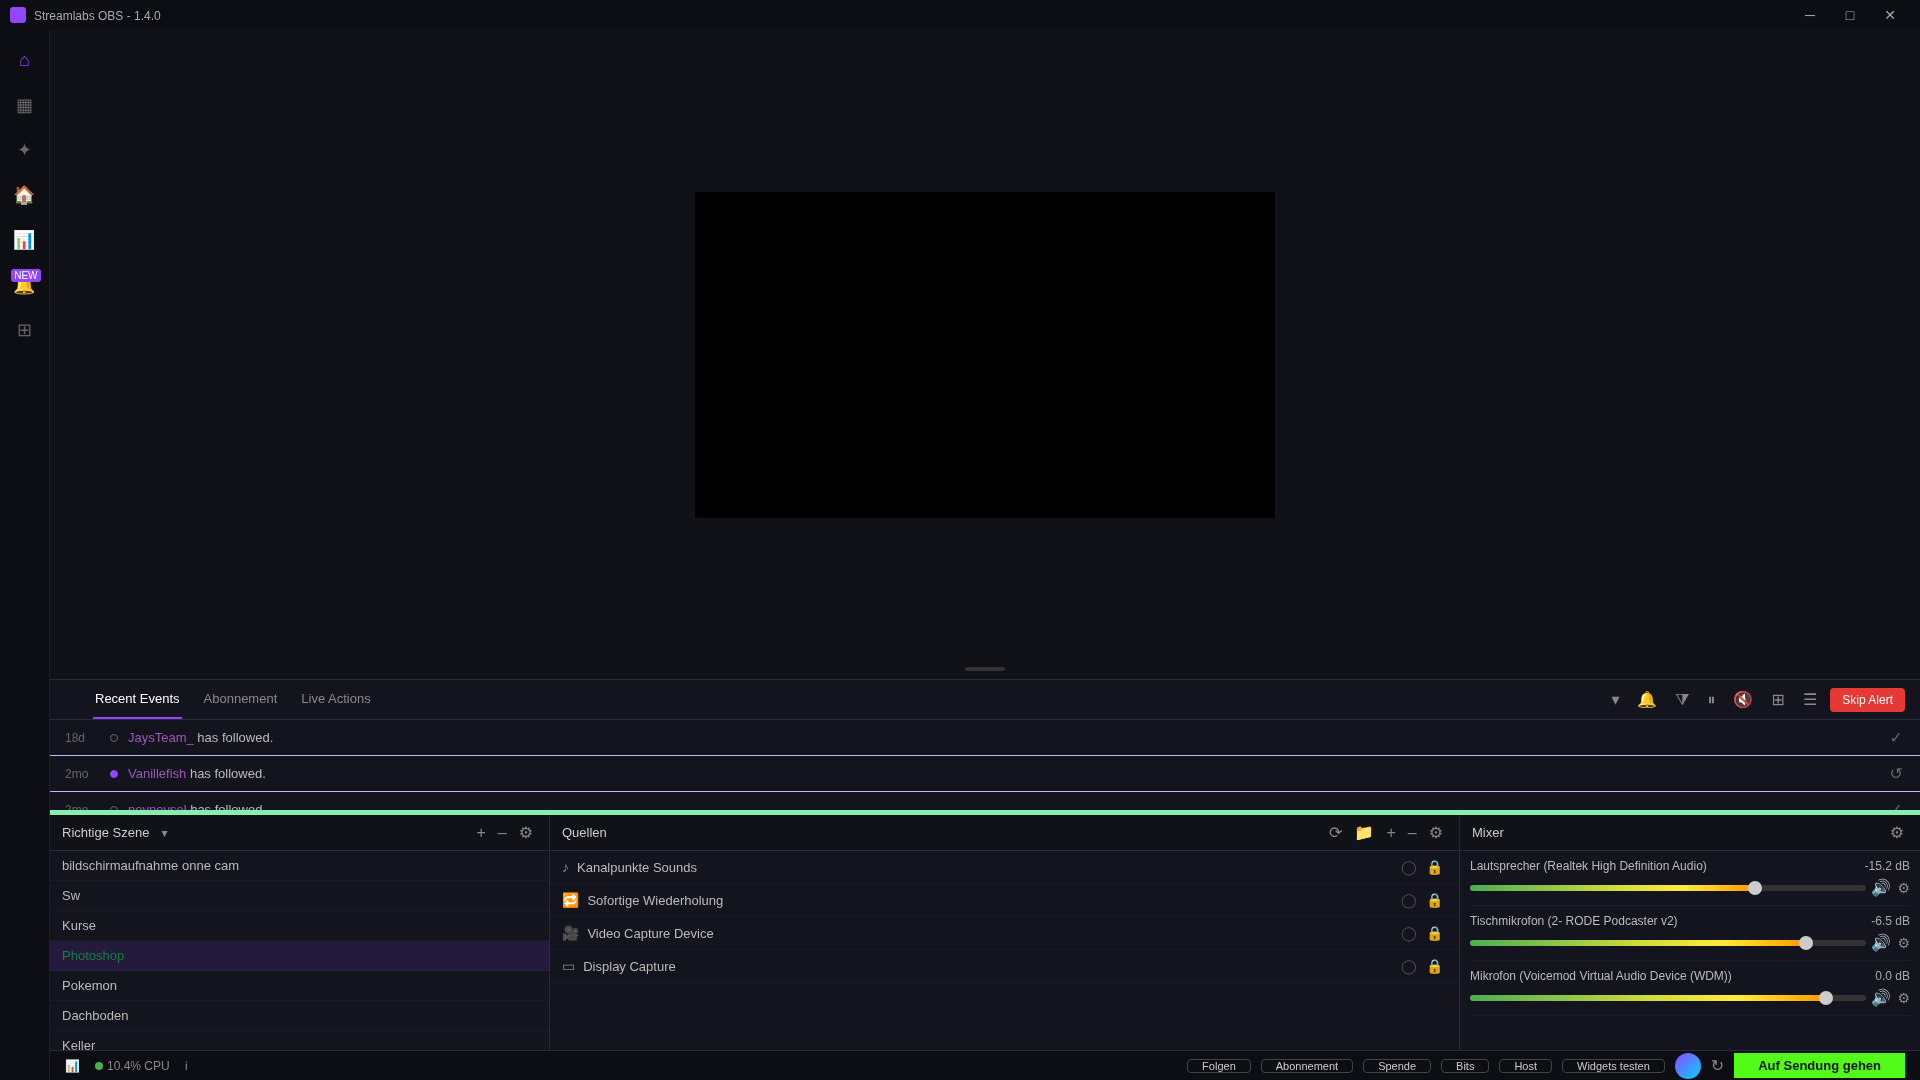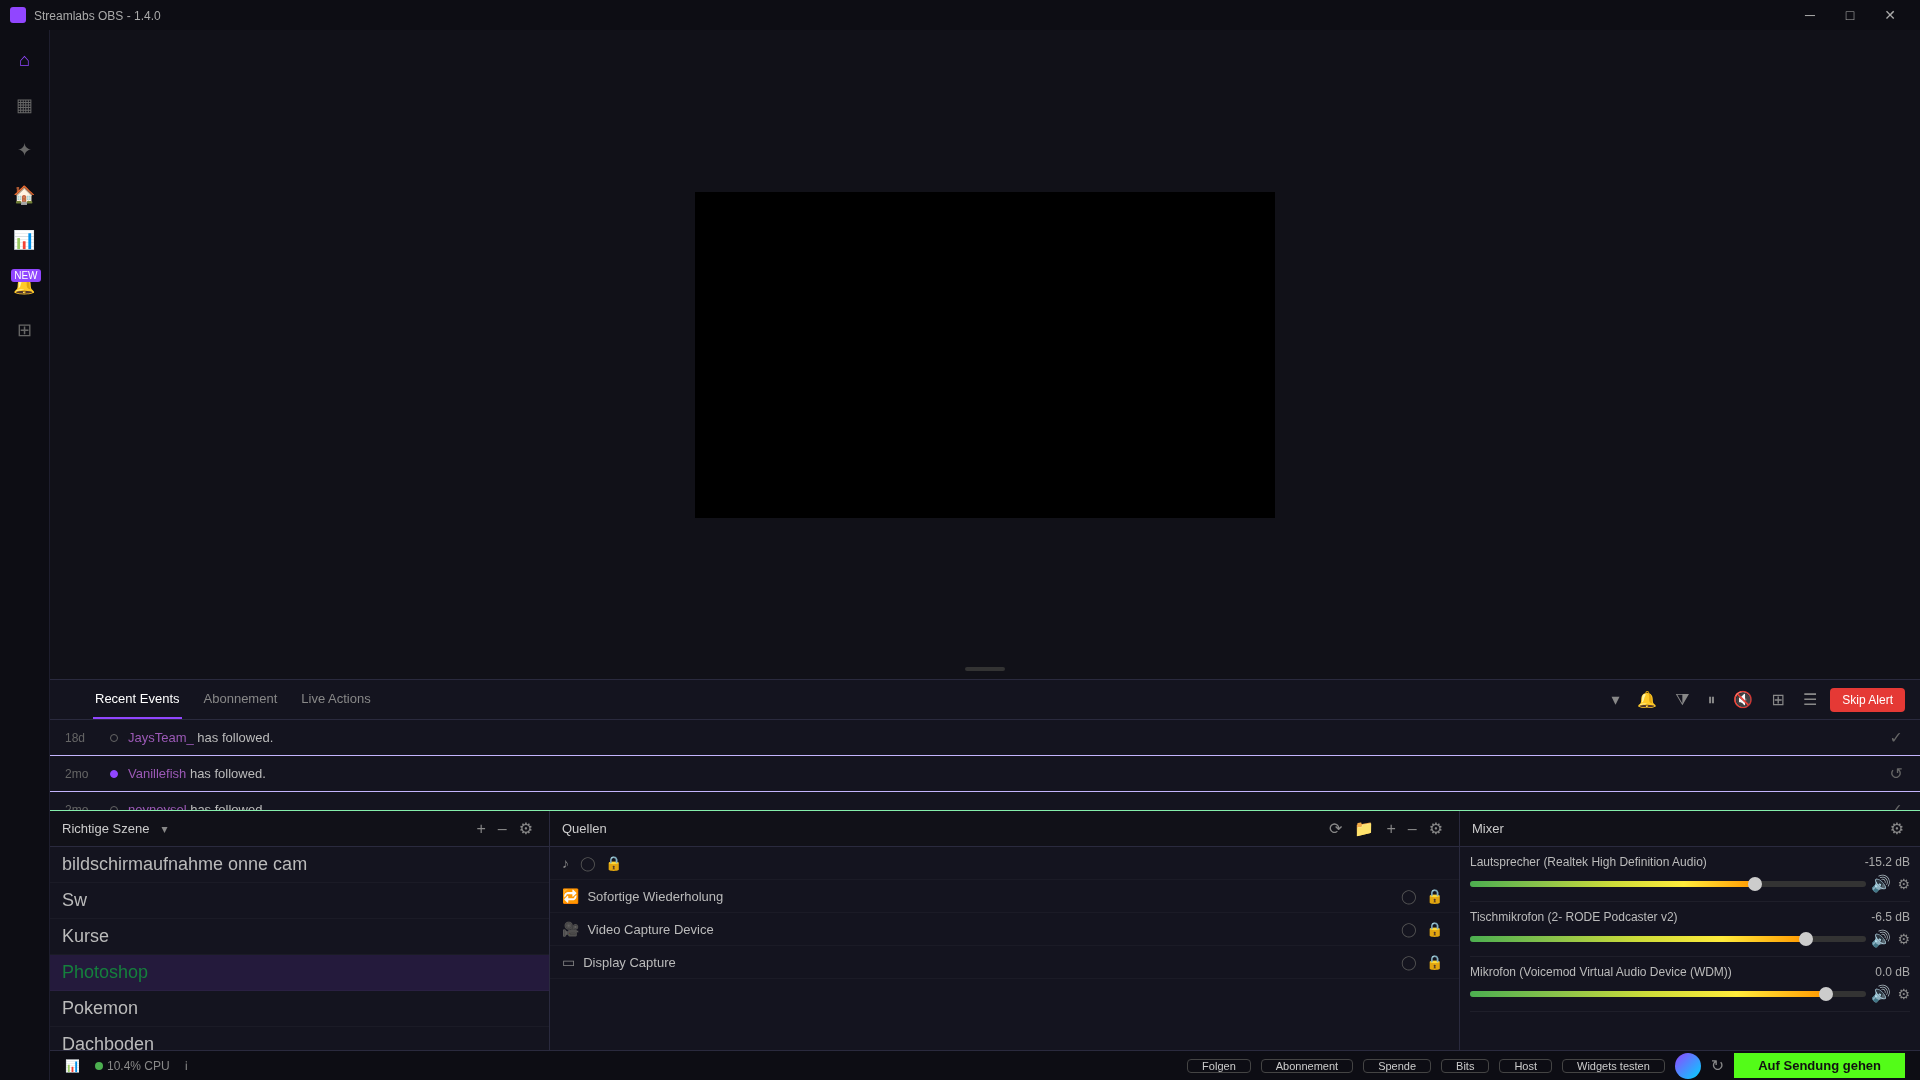--- a/index.html
+++ b/index.html
@@ -207,21 +207,21 @@
       color: #666;
       font-size: 16px;
       cursor: pointer;
       padding: 2px;
     }
 
     
     .bottom-panel {
       display: flex;
       height: 240px;
-      border-top: 1px solid #86efac;
+      border-top: 5px solid #86efac;
       background: #14141f;
     }
 
     
     .scenes-panel {
       width: 500px;
       border-right: 1px solid #2a2a3e;
       display: flex;
       flex-direction: column;
     }
@@ -251,21 +251,21 @@
     }
     .dropdown-arrow { color: #888; font-size: 12px; margin-left: 4px; }
 
     .scenes-list {
       flex: 1;
       overflow-y: auto;
     }
     .scene-item {
       padding: 7px 12px;
       cursor: pointer;
-      font-size: 18px;
+      font-size: 13px;
       color: #bbb;
       border-bottom: 1px solid rgba(255,255,255,0.03);
     }
     .scene-item.active { background: #9146ff22; color: #15803d; }
 
     
     .sources-panel {
       flex: 1;
       border-right: 1px solid #2a2a3e;
       display: flex;
@@ -556,20 +556,21 @@
             <button class="ph-btn">⟳</button>
             <button class="ph-btn">📁</button>
             <button class="ph-btn">+</button>
             <button class="ph-btn">–</button>
             <button class="ph-btn">⚙</button>
           </div>
         </div>
         <div class="sources-list">
           <div class="source-item">
             <span class="source-icon">♪</span>
+            <span class="source-label">Kanalpunkte Sounds</span>
             <div class="source-controls">
               <button class="src-ctrl">◯</button>
               <button class="src-ctrl">🔒</button>
             </div>
           </div>
           <div class="source-item">
             <span class="source-icon">🔁</span>
             <span class="source-label">Sofortige Wiederholung</span>
             <div class="source-controls">
               <button class="src-ctrl">◯</button>

